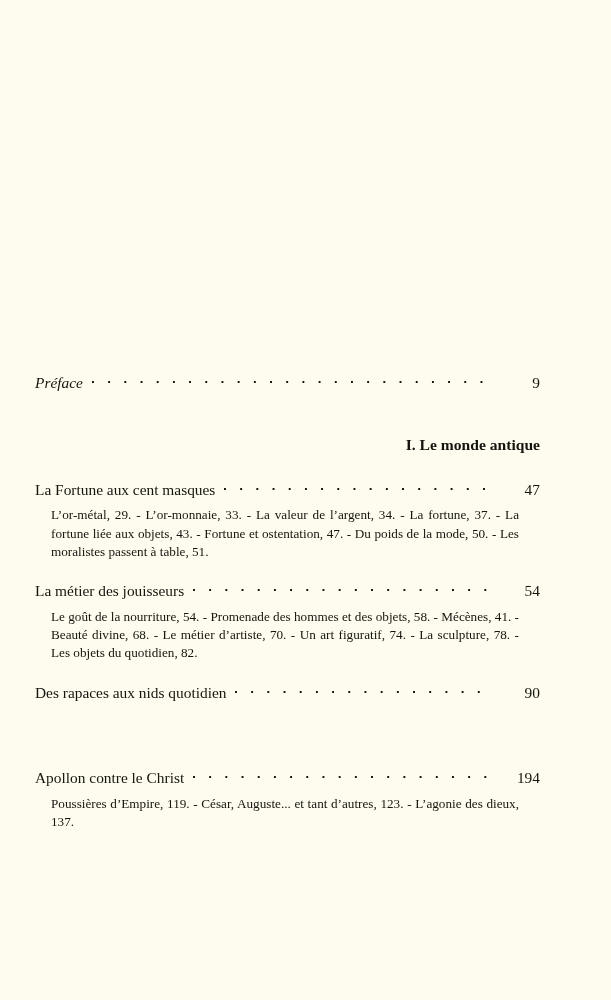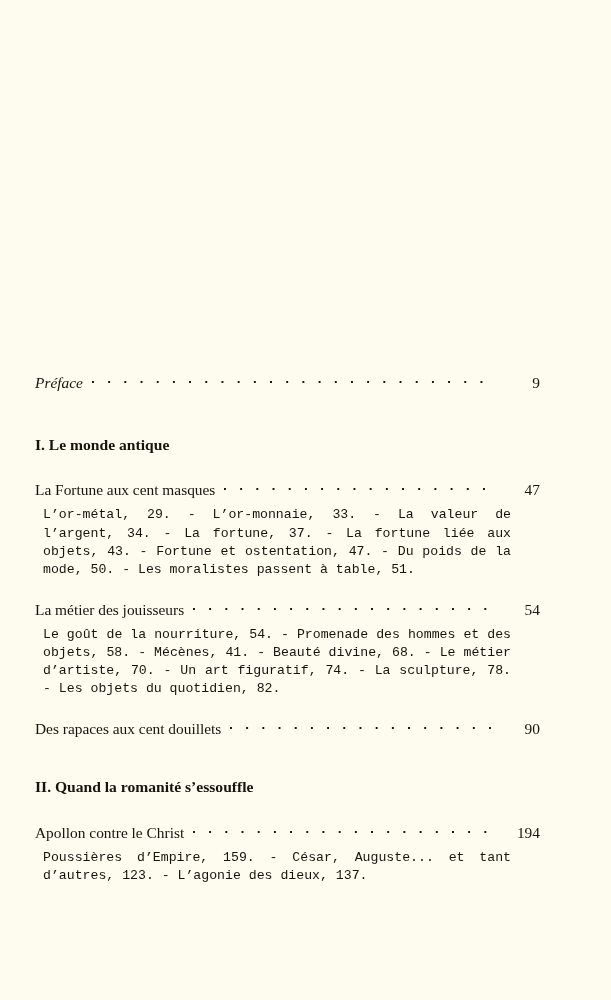--- a/index.html
+++ b/index.html
@@ -73,28 +73,27 @@
     text-align: right;
     padding-left: 10px;
   }
 
   
   .desc {
     font-size: 13.2px;
     line-height: 1.38;
     text-align: justify;
     width: 468px;
-    margin: 7px 0 0 8px;
+    margin: 7px 0 0 16px;
     hyphens: manual;
-    font-family: Liberation Mono, monospace;
   }
 
   
   .part-heading {
-    text-align: left;
+    text-align: right;
     font-weight: bold;
     font-size: 15.6px;
     width: 505px;
     margin: 0;
   }
 
   
   .gap-preface-part1 { height: 43px; }
   .gap-part1-entry   { height: 26px; }
   .gap-desc-entry    { height: 20px; }
@@ -131,32 +130,31 @@
     <div class="entry">
       <span class="entry-title">La métier des jouisseurs</span>
       <span class="leader"></span>
       <span class="entry-page">54</span>
     </div>
     <p class="desc">Le goût de la nourriture, 54. - Promenade des hommes et des objets, 58. - Mécènes, 41. - Beauté divine, 68. - Le métier d’artiste, 70. - Un art figuratif, 74. - La sculpture, 78. - Les objets du quotidien, 82.</p>
 
     <div class="gap-desc-entry"></div>
 
     <div class="entry">
-      <span class="entry-title">Des rapaces aux cent douillets</span>
+      <span class="entry-title">Des rapaces aux nids quotidien</span>
       <span class="leader"></span>
       <span class="entry-page">90</span>
     </div>
 
     <div class="gap-desc-part2"></div>
 
-    <div class="part-heading">II. Quand la romanité s’essouffle</div>
 
     <div class="gap-part2-entry"></div>
 
     <div class="entry">
       <span class="entry-title">Apollon contre le Christ</span>
       <span class="leader"></span>
       <span class="entry-page">194</span>
     </div>
-    <p class="desc">Poussières d’Empire, 159. - César, Auguste... et tant d’autres, 123. - L’agonie des dieux, 137.</p>
+    <p class="desc">Poussières d’Empire, 119. - César, Auguste... et tant d’autres, 123. - L’agonie des dieux, 137.</p>
 
   </div>
 </div>
 
 </body></html>

